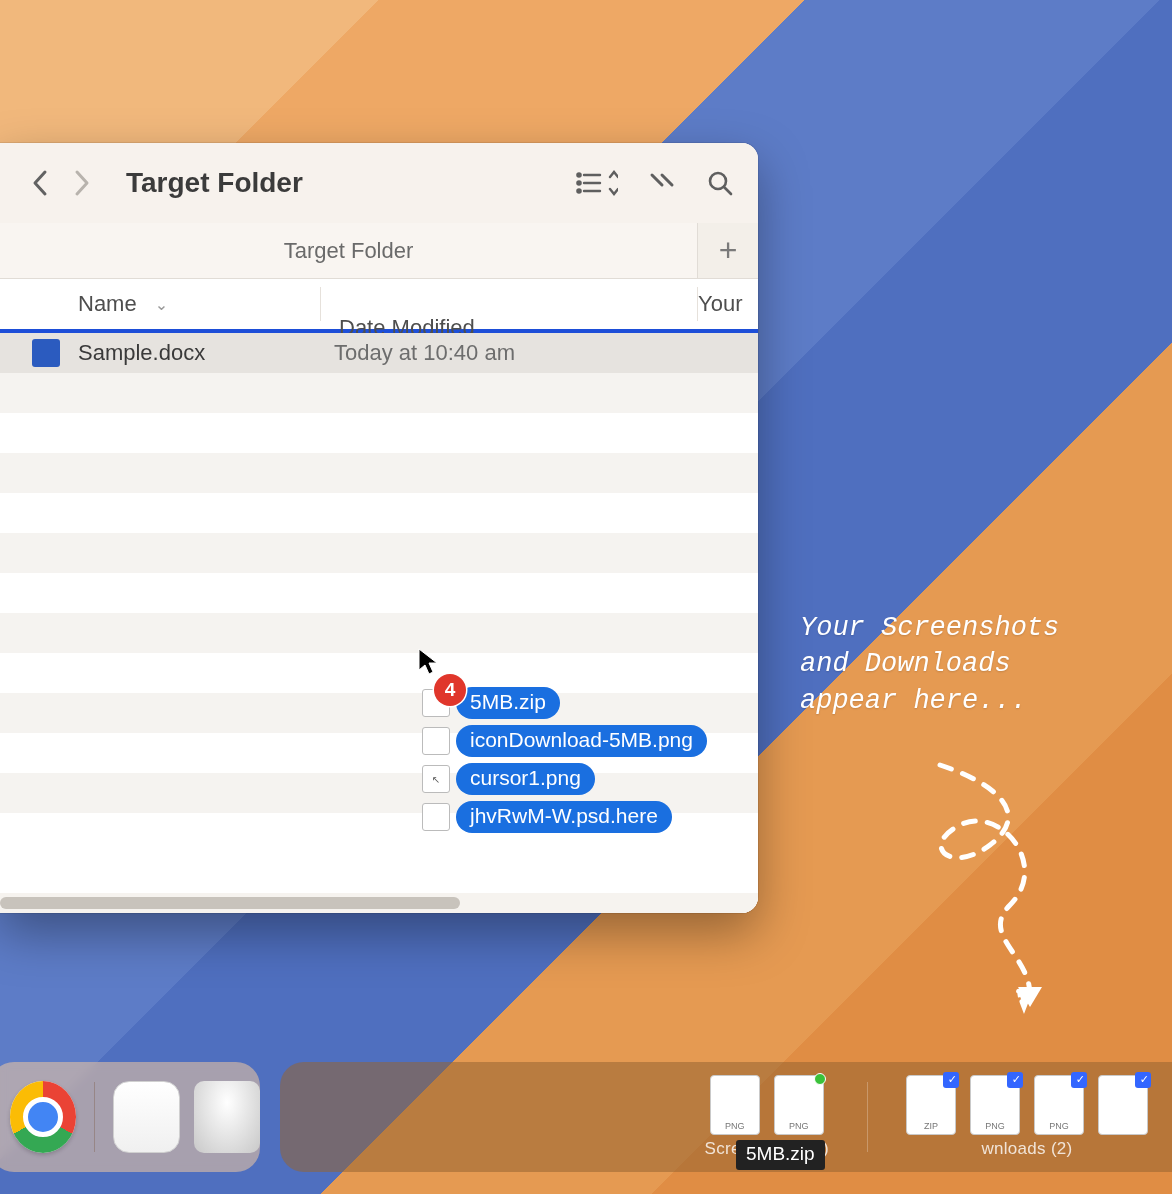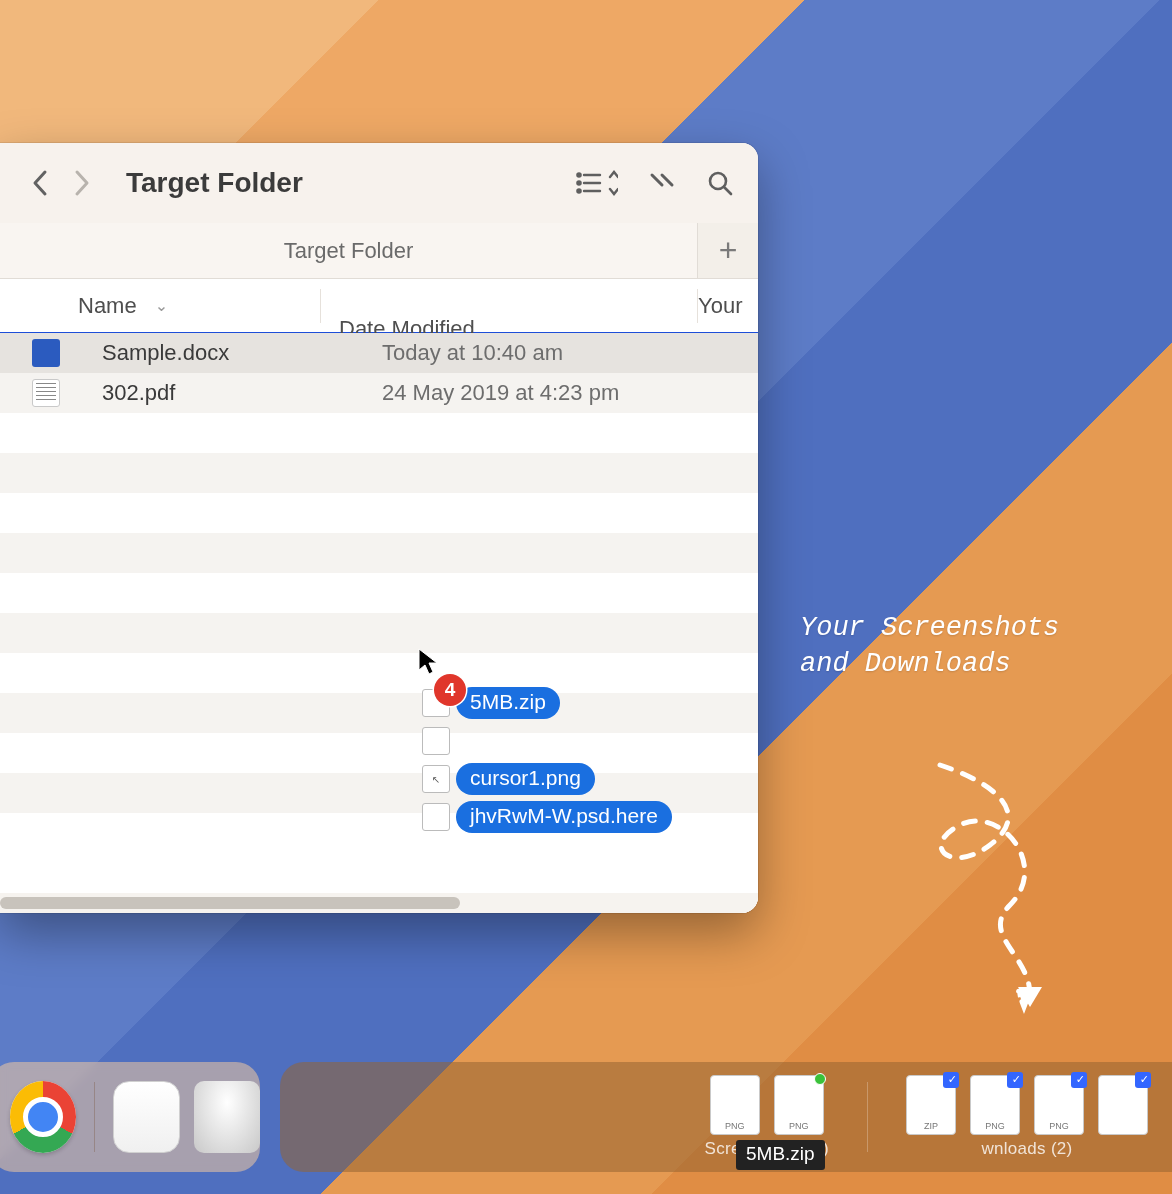--- a/index.html
+++ b/index.html
@@ -69,34 +69,34 @@
     border-right: 1px solid #e1dcd6;
   }
   .tab-add {
     width: 60px; display: flex; align-items: center; justify-content: center;
     color: #7a7a7a; font-size: 32px; font-weight: 300;
     background: #f3efe9;
   }
 
   .cols {
     height: 54px; display: flex; align-items: center;
-    border-bottom: 1px solid #1d4ed8;
+    border-bottom: 4px solid #1d4ed8;
     background: #ffffff;
     font-size: 22px; color: #4e4e4e;
   }
   .col-name { width: 320px; padding-left: 78px; display:flex; align-items:center; gap:18px; }
   .col-name .sorter { color: #9a9a9a; font-size:16px; }
   .col-sep { width:1px; height:34px; background:#e6e1db; }
   .col-date { flex:1; padding-left: 18px; margin-top: 47px; }
   .col-size { width: 60px; }
 
   .list { flex:1; background:#fff; position:relative; overflow:hidden; }
   .row {
     height: 40px; display: flex; align-items: center;
-    font-size: 22px; color: #3a3a3a; gap: 24px;
+    font-size: 22px; color: #3a3a3a;
   }
   .row:nth-child(even){ background:#f5f3f0; }
   .row.sel { background:#e6e3df; }
   .row .ficon { width:28px; height:28px; margin-left: 32px; margin-right: 18px; border-radius:3px; }
   .ficon.docx { background:#2b5bbf; }
   .ficon.pdf  { background:#fff; border:1px solid #c9c9c9; position:relative; }
   .ficon.pdf::after{content:""; position:absolute; left:3px; right:3px; top:3px; bottom:3px; background:repeating-linear-gradient(#888,#888 1px,transparent 1px,transparent 4px);}
   .row .fname { width: 246px; }
   .row .fdate { color:#6d6d6d;margin-left:10px; }
   .hscroll {
@@ -240,25 +240,20 @@
       <div class="col-sep"></div>
       <div class="col-size"><span>Your</span></div>
     </div>
 
     <div class="list">
       <div class="row sel">
         <div class="ficon docx"></div>
         <div class="fname">Sample.docx</div>
         <div class="fdate">Today at 10:40 am</div>
       </div>
-      <div class="row">
-        <div class="ficon pdf"></div>
-        <div class="fname">302.pdf</div>
-        <div class="fdate">24 May 2019 at 4:23 pm</div>
-      </div>
       <div class="row"></div>
       <div class="row"></div>
       <div class="row"></div>
       <div class="row"></div>
       <div class="row"></div>
       <div class="row"></div>
       <div class="row"></div>
       <div class="row"></div>
       <div class="row"></div>
       <div class="row"></div>
@@ -274,35 +269,37 @@
         </svg>
     </div>
     <div class="drag-badge">4</div>
     <div class="drag-list">
       <div class="drag-item">
         <div class="mini"></div>
         <div class="drag-pill">5MB.zip</div>
       </div>
       <div class="drag-item">
         <div class="mini"></div>
+        <div class="drag-pill">iconDownload-5MB.png</div>
       </div>
       <div class="drag-item">
         <div class="mini">↖</div>
         <div class="drag-pill">cursor1.png</div>
       </div>
       <div class="drag-item">
         <div class="mini"></div>
         <div class="drag-pill">jhvRwM-W.psd.here</div>
       </div>
     </div>
   </div>
 
   <div class="hint">
     <div>Your Screenshots</div>
     <div>and Downloads</div>
+    <div>appear here...</div>
   </div>
   <svg class="squiggle" width="200" height="260">
     <path d="M60 10 C 120 30, 150 60, 110 90 C 70 120, 40 90, 80 70 C 120 50, 170 110, 130 150 C 100 180, 150 200, 150 240"></path>
     <path class="head" d="M150 240 l-12 -4 l6 16 l6 -16 l-12 4 z" transform="translate(0,0)"></path>
     <polygon class="head" points="150,252 138,232 162,232"></polygon>
   </svg>
 
   <div class="dock-area">
     <div class="dock-left">
       <div class="app-chrome"></div>

